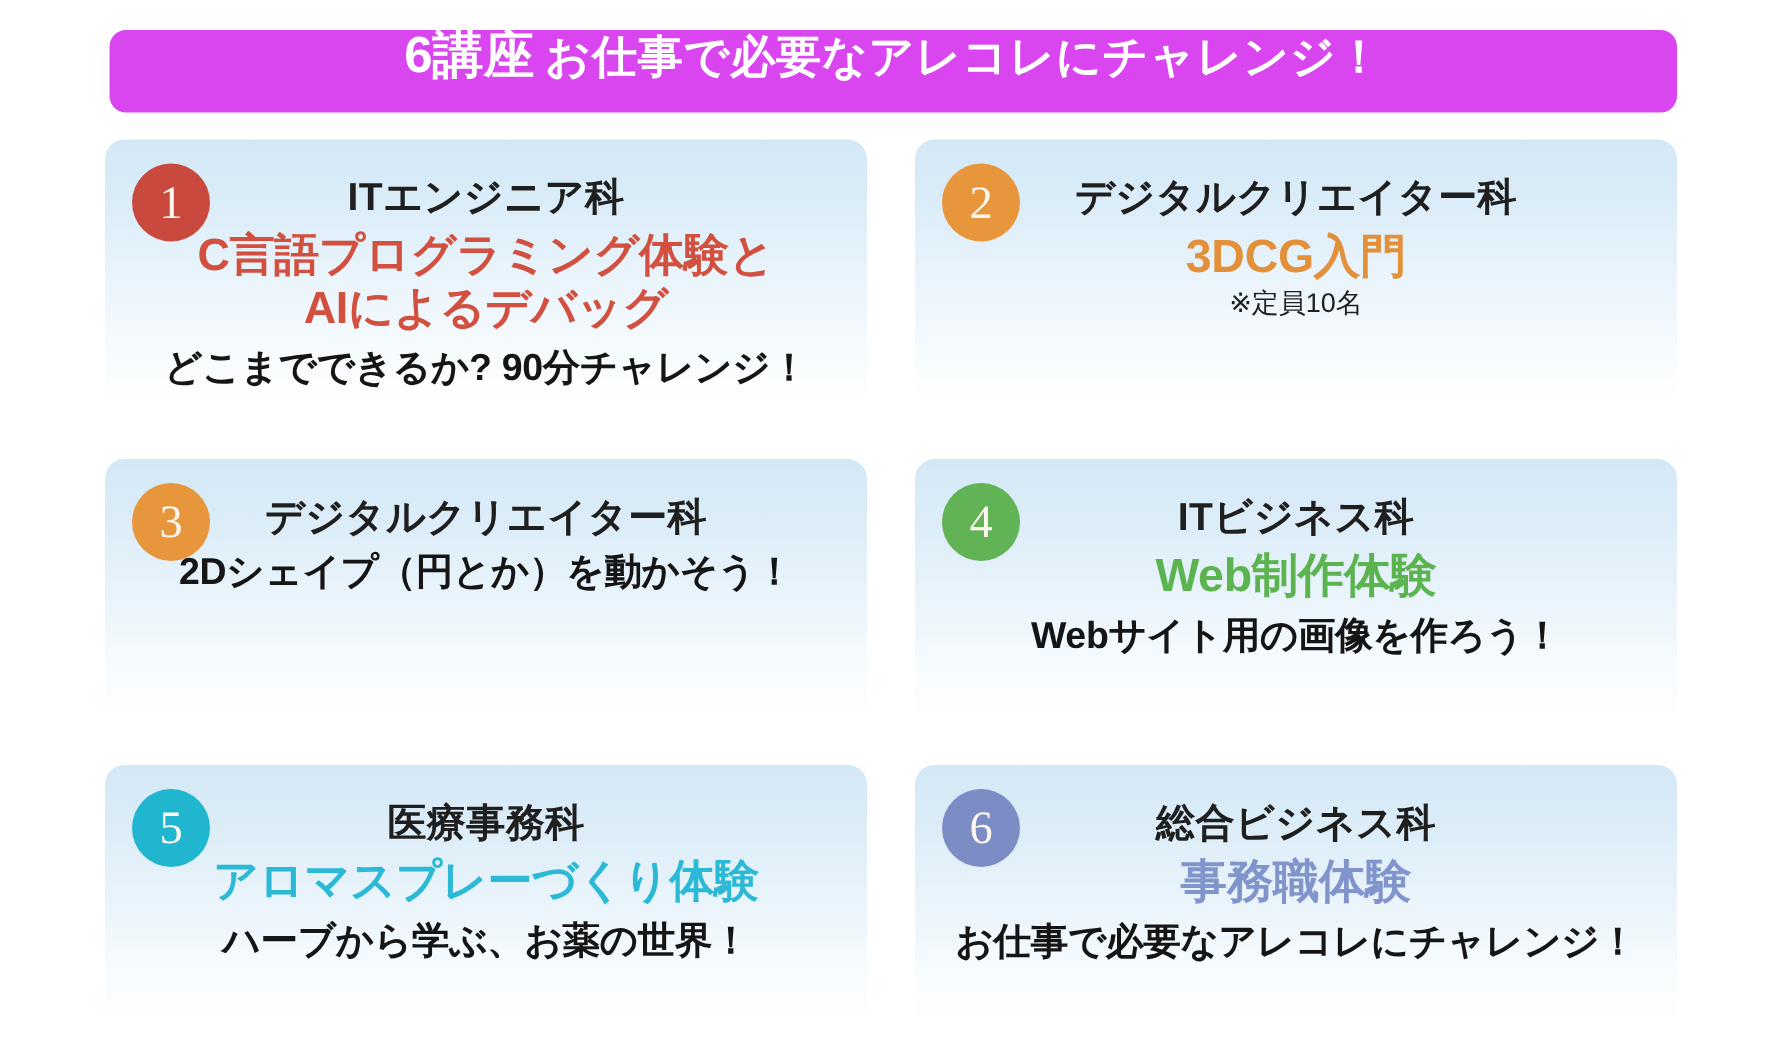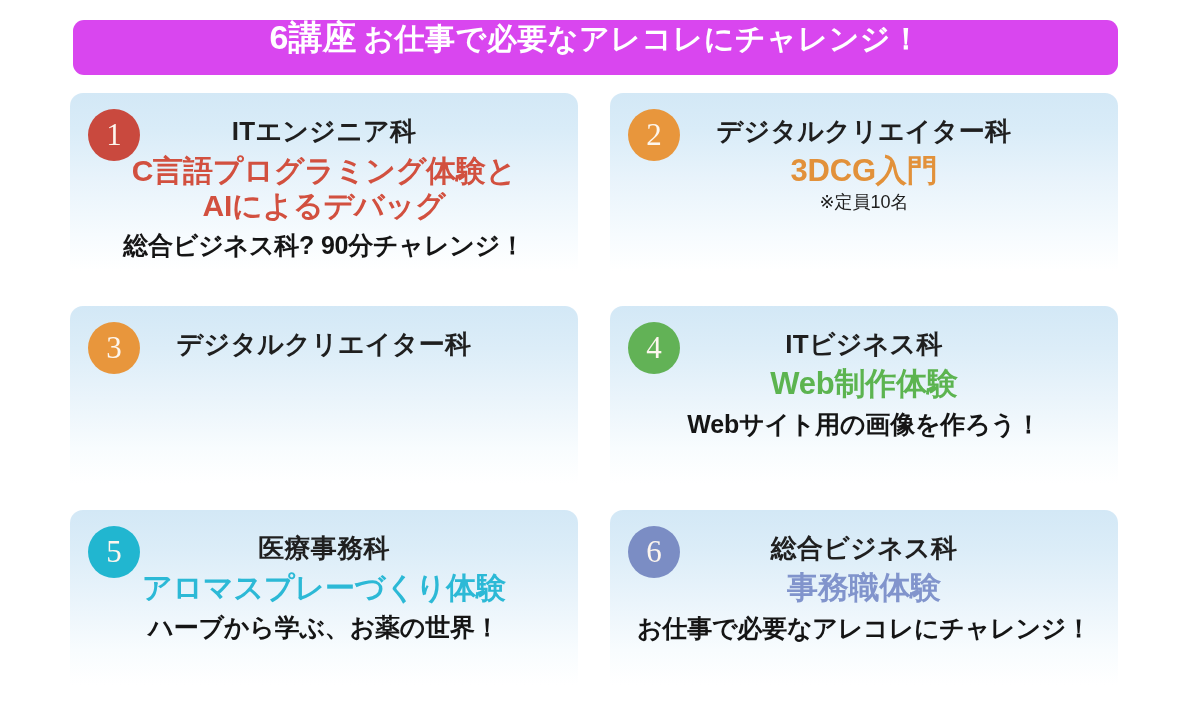--- a/index.html
+++ b/index.html
@@ -170,37 +170,38 @@
   </div>
 
   <div class="grid">
 
     <div class="card tall">
       <div class="badge" style="background-color: rgb(201, 73, 62);">1</div>
       <div class="card-body">
         <div class="dept">ITエンジニア科</div>
         <div class="title" style="color: rgb(210, 80, 63);">C言語プログラミング体験と
 AIによるデバッグ</div>
-        <div class="subtitle">総合ビジネス科? 90分チャレンジ！</div>
+        <div class="subtitle">どこまでできるか? 90分チャレンジ！</div>
       </div>
     </div>
 
     <div class="card tall">
       <div class="badge" style="background-color: rgb(232, 150, 60);">2</div>
       <div class="card-body">
         <div class="dept">デジタルクリエイター科</div>
         <div class="title big" style="color: rgb(226, 145, 58);">3DCG入門</div>
         <div class="note">※定員10名</div>
       </div>
     </div>
 
     <div class="card">
       <div class="badge" style="background-color: rgb(232, 150, 60);">3</div>
       <div class="card-body">
         <div class="dept">デジタルクリエイター科</div>
+        <div class="subtitle">2Dシェイプ（円とか）を動かそう！</div>
       </div>
     </div>
 
     <div class="card">
       <div class="badge" style="background-color: rgb(98, 178, 86);">4</div>
       <div class="card-body">
         <div class="dept">ITビジネス科</div>
         <div class="title big" style="color: rgb(92, 180, 80);">Web制作体験</div>
         <div class="subtitle">Webサイト用の画像を作ろう！</div>
       </div>

